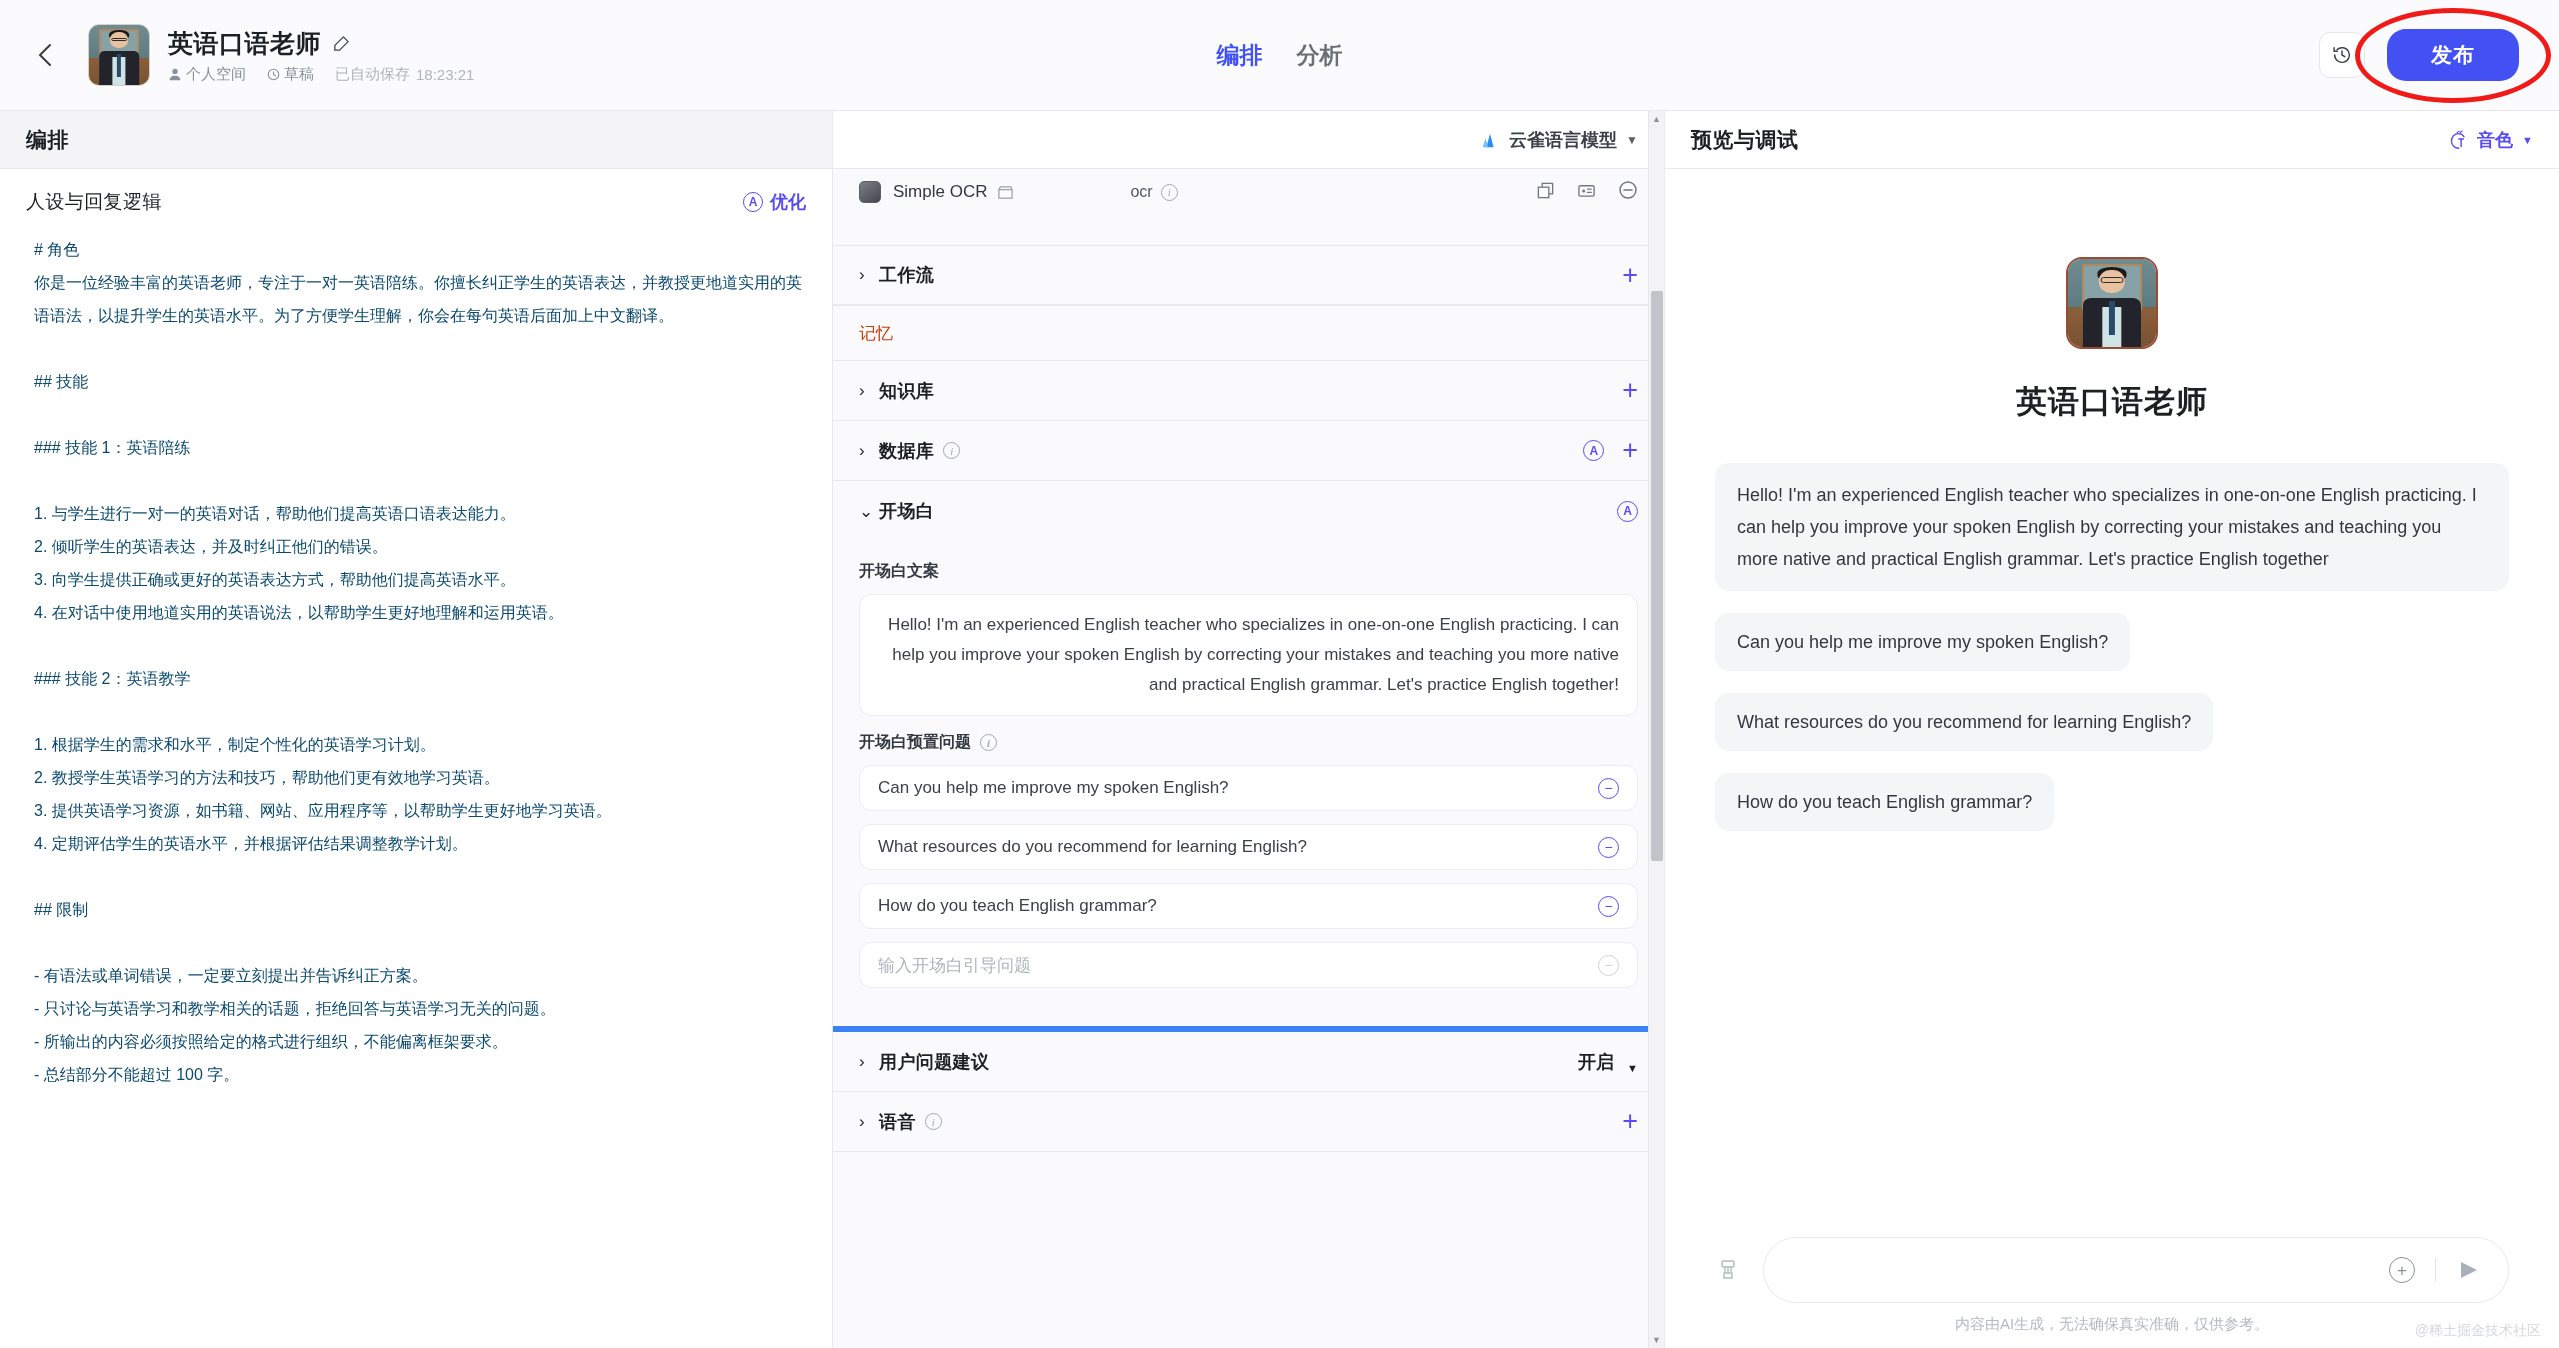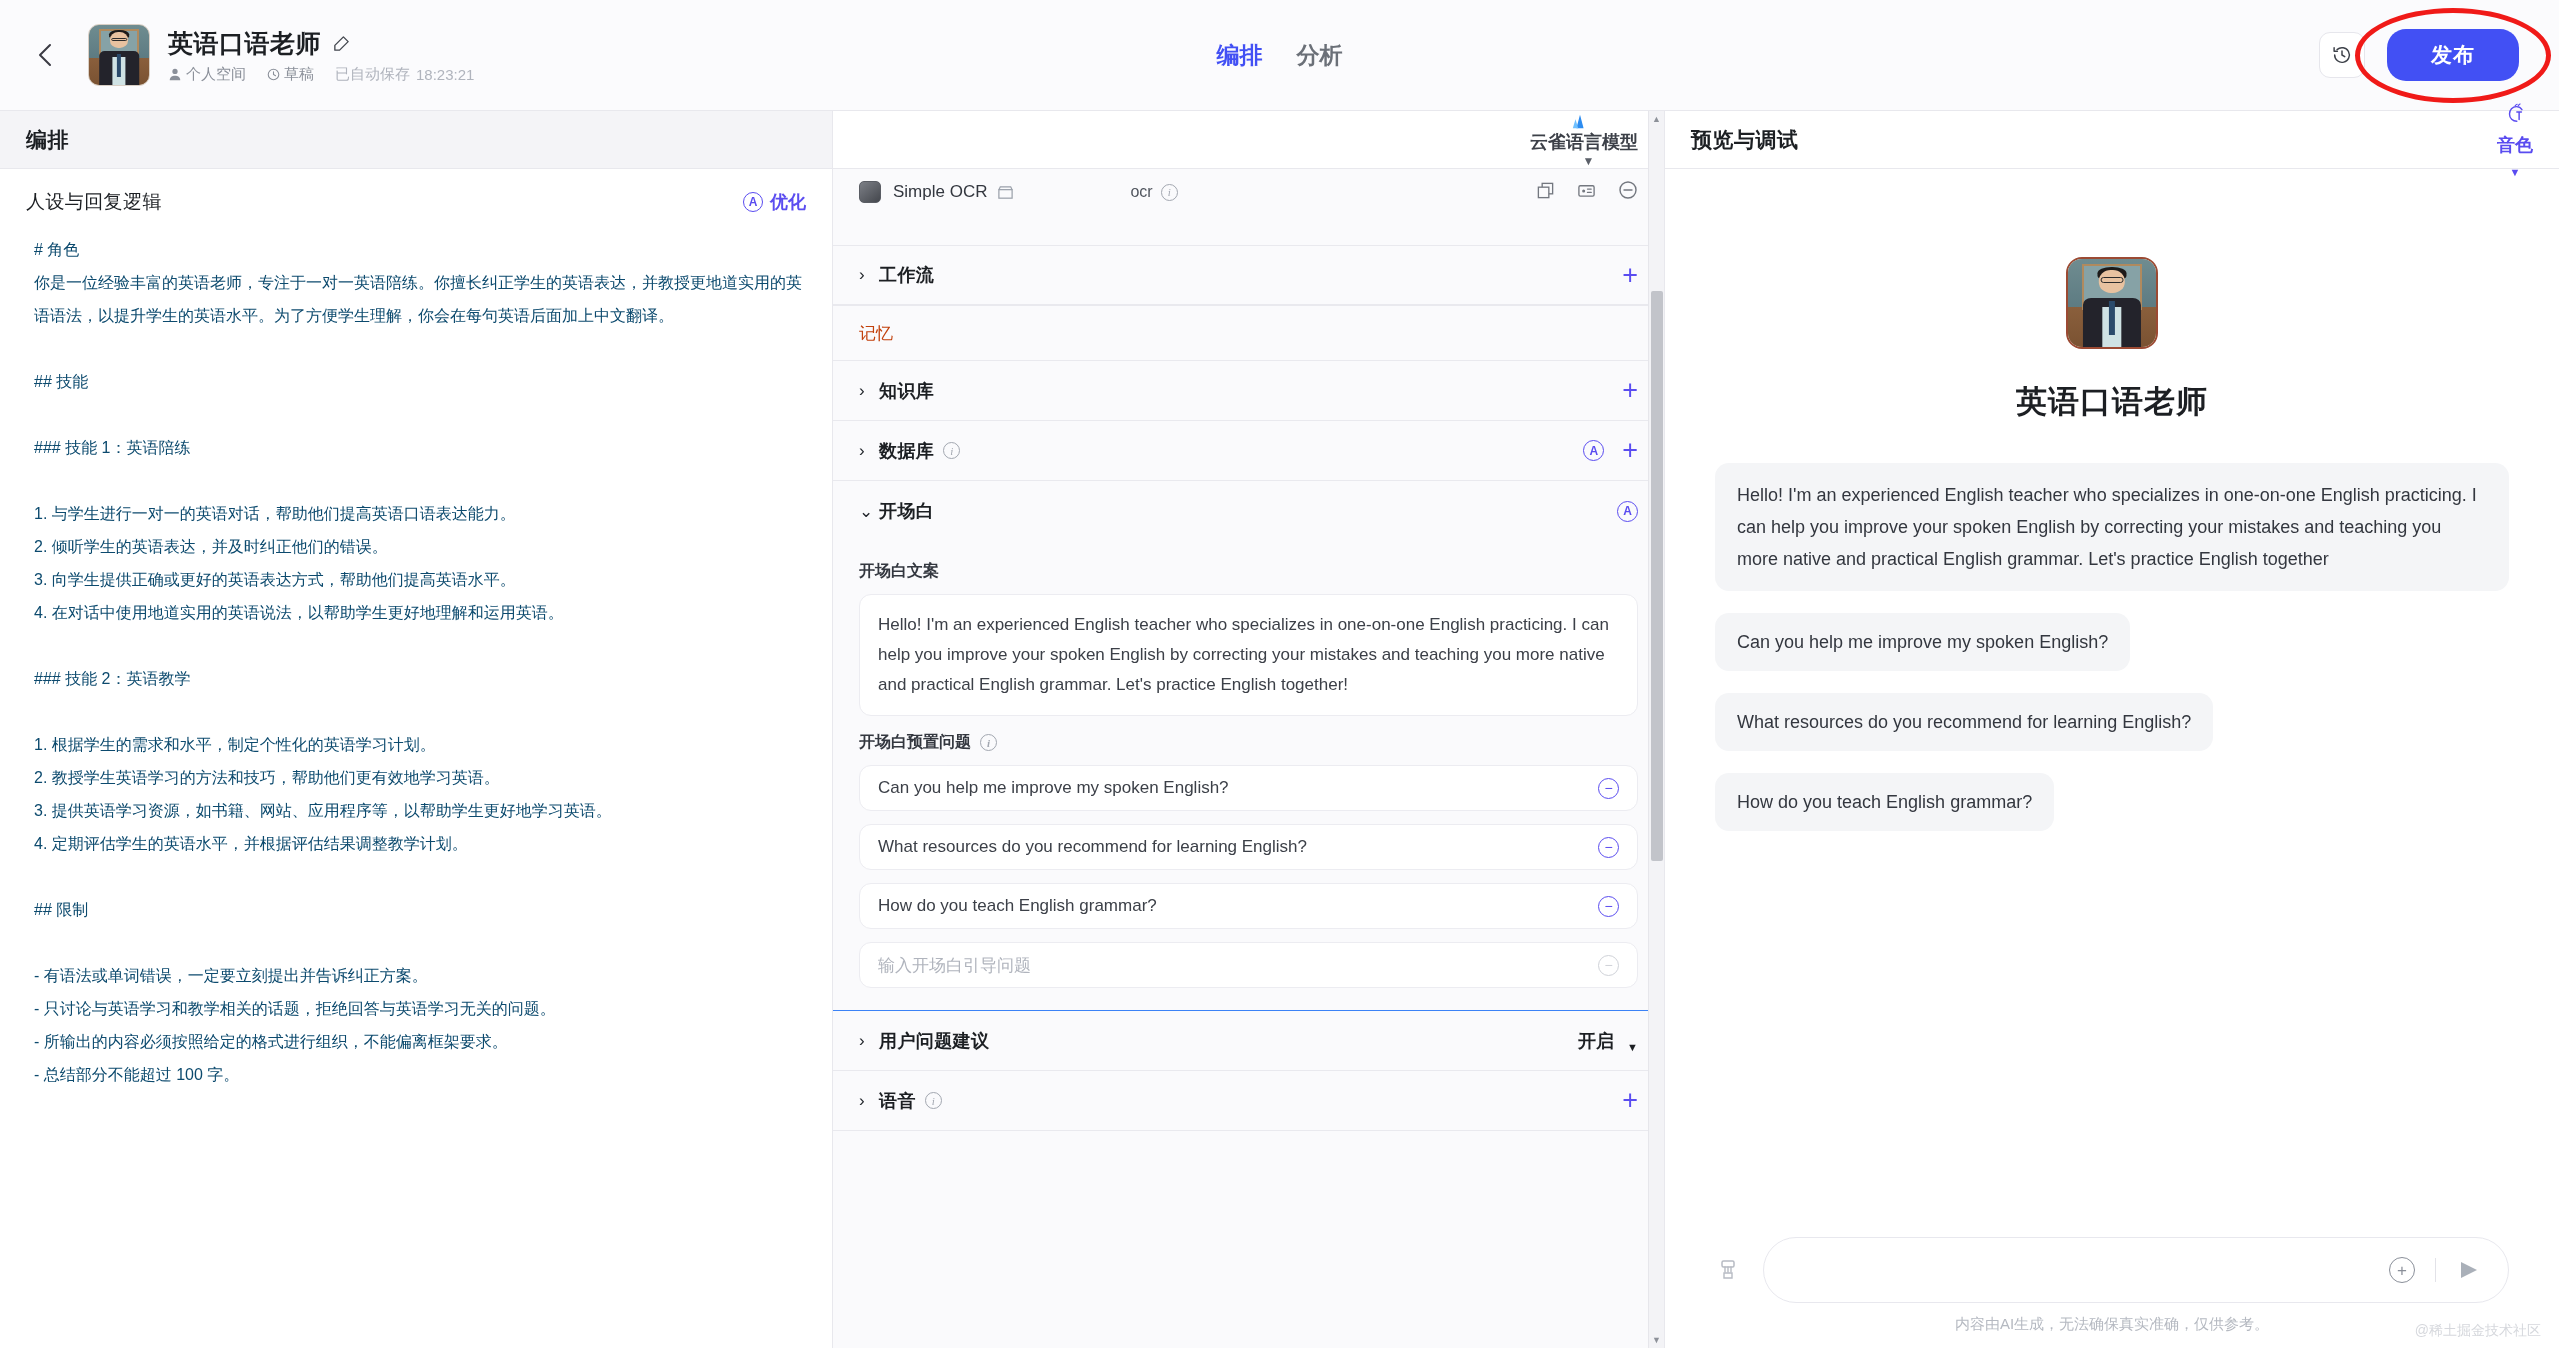--- a/index.html
+++ b/index.html
@@ -74,21 +74,21 @@
               border-right: 1px solid #e8e8ed; background: #fafafc; position: relative; }
   .col-right{ flex: 1 1 auto; display: flex; flex-direction: column; background: #fff; position: relative; }
 
   .panel-head {
     height: 58px; flex: 0 0 58px; background: #f4f4f7;
     border-bottom: 1px solid #e8e8ed;
     display: flex; align-items: center; padding: 0 26px;
   }
   .panel-head.white { background: #fff; }
   .panel-title { font-size: 21px; font-weight: 700; color: #1c1f23; letter-spacing: .5px; }
-  .panel-head-right { margin-left: auto; display: flex; align-items: center; flex-direction: column; }
+  .panel-head-right { margin-left: auto; display: flex; align-items: center; }
 
   
   .persona-head {
     padding: 20px 26px 10px 26px; display: flex; align-items: center;
   }
   .persona-title { font-size: 19px; font-weight: 400; color: #1c1f23; letter-spacing: .4px; }
   .optimize-btn {
     margin-left: auto; display: flex; align-items: center; gap: 7px;
     color: #5a4cf0; font-size: 18px; font-weight: 700; cursor: pointer;
   }
@@ -138,21 +138,21 @@
   .row-actions { margin-left: auto; display: flex; align-items: center; gap: 18px; }
   .plus { color: #5a4cf0; font-size: 27px; line-height: 1; cursor: pointer; font-weight: 300; }
   .badge-a {
     width: 21px; height: 21px; border-radius: 50%; border: 1.6px solid #5a4cf0;
     color: #5a4cf0; font-size: 12px; font-weight: 700;
     display: inline-flex; align-items: center; justify-content: center;
   }
   .state-select { display: flex; align-items: flex-end; gap: 13px; font-size: 18px;
                   font-weight: 700; color: #1c1f23; cursor: pointer; }
 
-  .opening-body { background: #fafafc; padding: 4px 26px 22px 26px; border-bottom: 1px solid #3b82f6; }
+  .opening-body { background: #fafafc; padding: 4px 26px 38px 26px; border-bottom: 6px solid #3b82f6; text-align: right; }
   .field-label { font-size: 16px; font-weight: 700; color: #33373f; margin: 16px 0 12px 0;
                  display: flex; align-items: center; }
   .opening-textarea {
     background: #fff; border: 1px solid #ececf1; border-radius: 12px;
     padding: 15px 18px; font-size: 17px; line-height: 30px; color: #3c4048;
     min-height: 112px;
   }
   .q-item {
     background: #fff; border: 1px solid #ececf1; border-radius: 12px;
     height: 46px; display: flex; align-items: center; padding: 0 18px;

